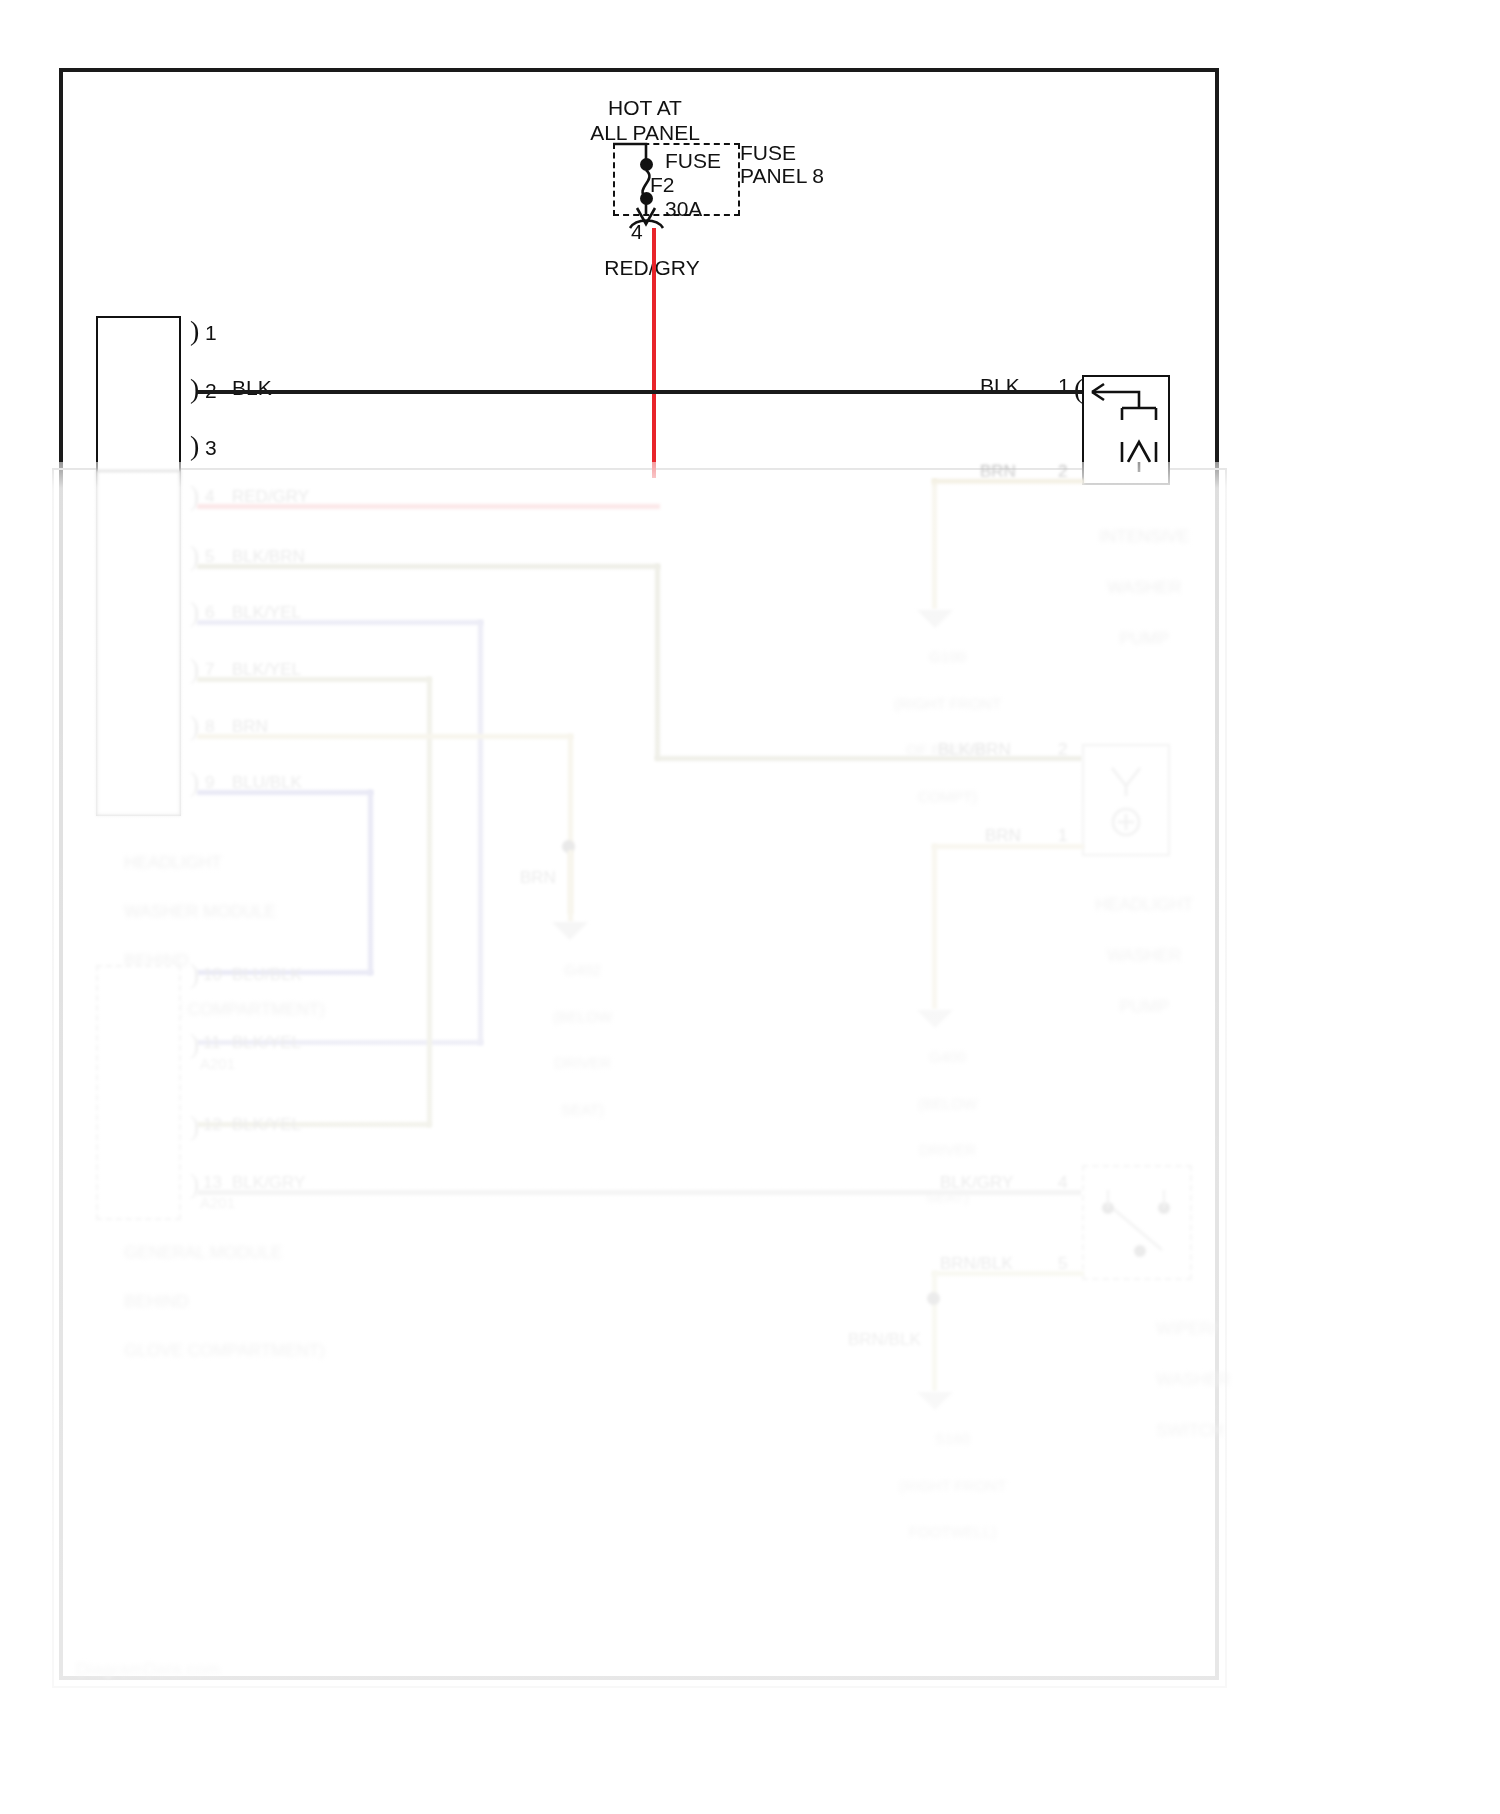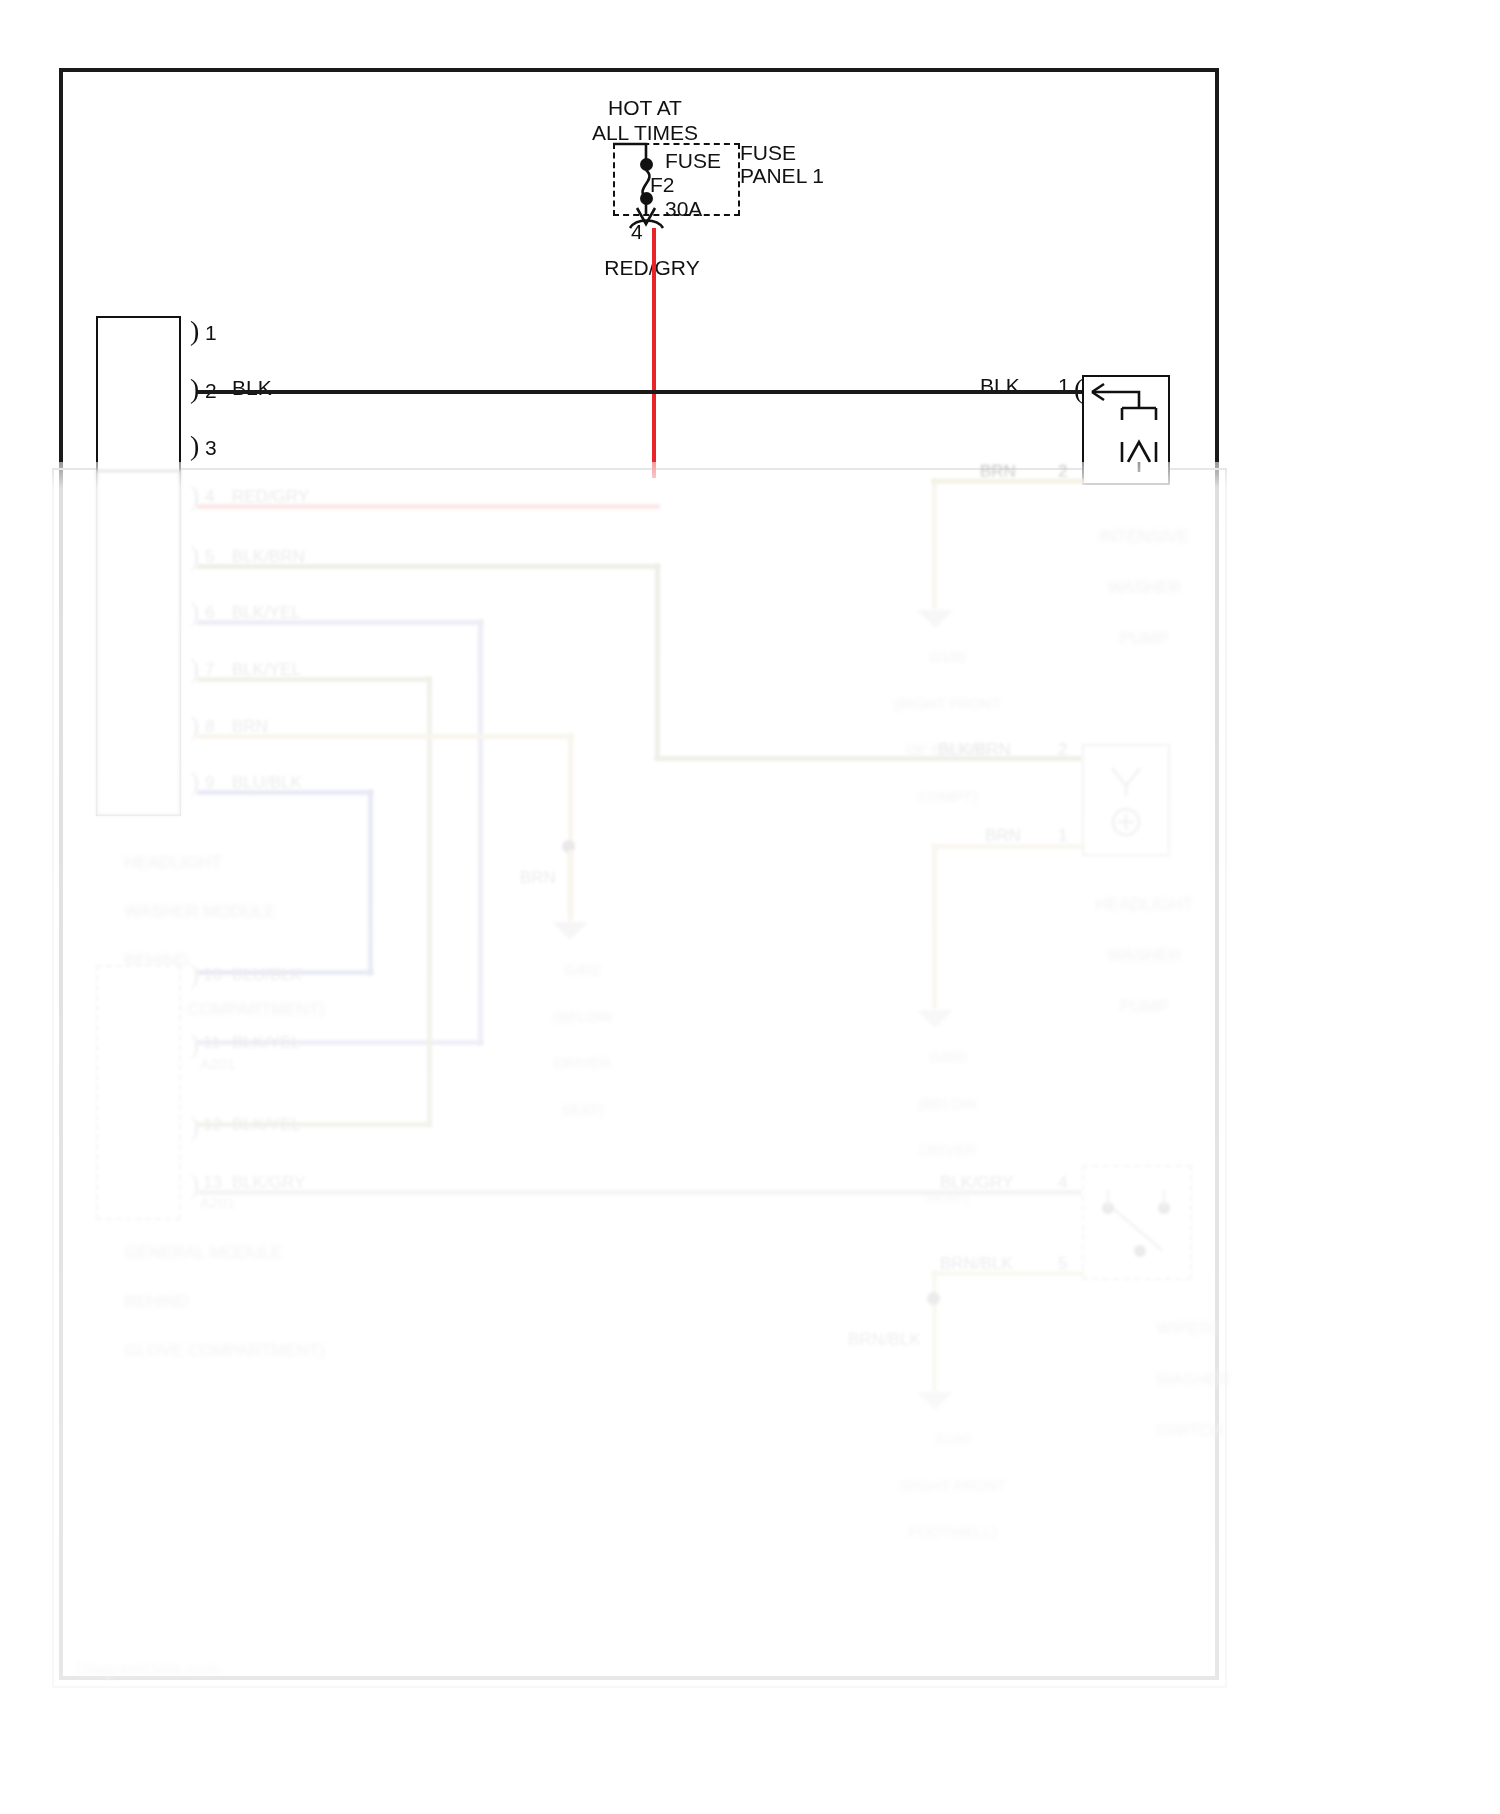--- a/index.html
+++ b/index.html
@@ -52,21 +52,21 @@
 </style>
 </head>
 <body>
 
 <div id="stage">
 
   <div class="frame-outer"></div>
   <div class="frame-shadow"></div>
 
   <div class="t c" style="left:545px;top:95px;width:200px;">HOT AT</div>
-  <div class="t c" style="left:545px;top:120px;width:200px;">ALL TIMES</div>
+  <div class="t c" style="left:545px;top:120px;width:200px;">ALL PANEL</div>
 
   <div class="dashbox" style="left:613px;top:143px;width:127px;height:73px;"></div>
 
   <svg width="1500" height="1814" style="z-index:5;">
 
     <path d="M 613 144 L 646 144 L 646 164" stroke="#111" stroke-width="2.6" fill="none"></path>
 
     <path d="M 646 170 C 658 180, 634 188, 646 198" stroke="#111" stroke-width="2.6" fill="none"></path>
 
     <path d="M 646 204 L 646 216" stroke="#111" stroke-width="2.6" fill="none"></path>
@@ -76,21 +76,21 @@
     <path d="M 630 228 C 636 218, 657 218, 663 228" stroke="#111" stroke-width="2.6" fill="none"></path>
   </svg>
   <div class="dot" style="left:640px;top:158px;"></div>
   <div class="dot" style="left:640px;top:192px;"></div>
 
   <div class="t" style="left:665px;top:148px;">FUSE</div>
   <div class="t" style="left:650px;top:172px;">F2</div>
   <div class="t" style="left:665px;top:196px;">30A</div>
 
   <div class="t" style="left:740px;top:140px;">FUSE</div>
-  <div class="t" style="left:740px;top:163px;">PANEL 1</div>
+  <div class="t" style="left:740px;top:163px;">PANEL 8</div>
 
   <div class="t" style="left:631px;top:219px;">4</div>
 
   <div class="w wv" style="left:652px;top:228px;height:250px;background:#e8242a;z-index:6;"></div>
   <div class="t c" style="left:552px;top:255px;width:200px;">RED/GRY</div>
 
   <div class="cbox" style="left:96px;top:316px;width:85px;height:500px;z-index:7;"></div>
 
   <div class="pin" style="left:190px;top:317px;">)</div>
   <div class="t" style="left:205px;top:320px;">1</div>

